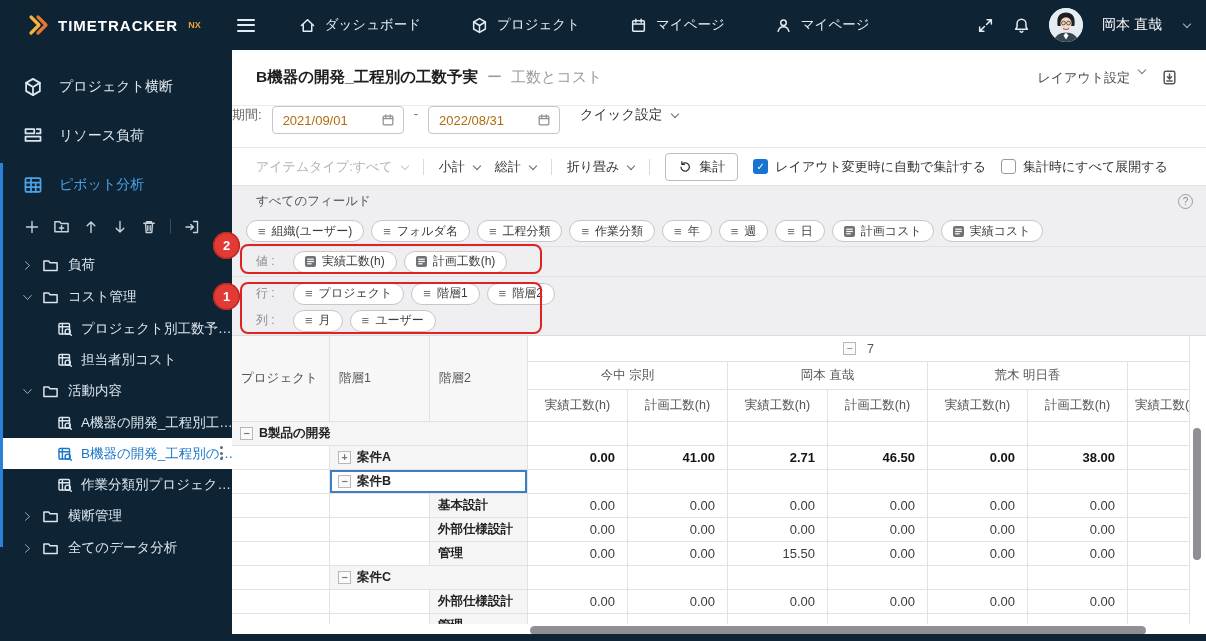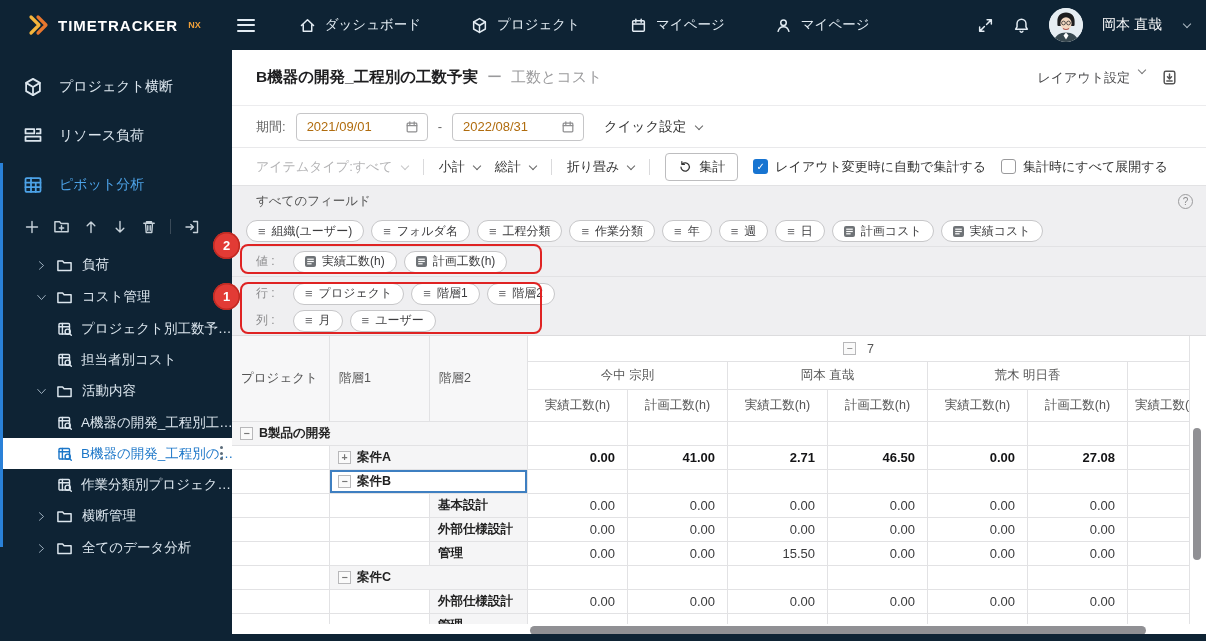--- a/index.html
+++ b/index.html
@@ -31,38 +31,38 @@
   #sidebar { position:absolute; left:0; top:50px; width:232px; height:591px; background:#0e2334;
     color:#dce6ee; z-index:1; font-size:14px; }
   #sb-indicator { position:absolute; left:0; top:113px; width:3px; height:384px; background:#2a81d8; z-index:4; }
   .sb-mod { height:49px; display:flex; align-items:center; padding-left:23px; gap:16px; cursor:pointer; white-space:nowrap; }
   .sb-mod.active { color:#4da3e8; }
   .sb-modules { padding-top:12px; }
   .sb-tools { display:flex; align-items:center; gap:13px; padding:9px 0 9px 24px; color:#c7d2da; }
   .sb-tools .tool { cursor:pointer; }
   .tool-sep { width:1px; height:15px; background:#3a4a58; }
   .sb-tree { padding-top:5px; font-size:13.5px; }
-  .tree-folder { height:32px; display:flex; align-items:center; padding-left:36px; gap:9px; cursor:pointer; white-space:nowrap; }
+  .tree-folder { height:32px; display:flex; align-items:center; padding-left:22px; gap:9px; cursor:pointer; white-space:nowrap; }
   .tree-folder .fchev { color:#9fb1bf; }
   .tree-report { height:31px; display:flex; align-items:center; padding-left:57px; gap:8px; cursor:pointer; white-space:nowrap; }
   .tree-report.sel { background:#ffffff; color:#1b76c8; position:relative; }
   .kebab { position:absolute; right:9px; top:8px; display:flex; flex-direction:column; gap:2.5px; cursor:pointer; }
   .kebab div { width:3px; height:3px; border-radius:50%; background:#5b6b79; }
 
   
   #main { position:absolute; left:232px; top:50px; width:974px; height:591px; background:#fff; z-index:2; }
 
   .title-row { height:56px; display:flex; align-items:center; padding:0 28px 0 24px; border-bottom:1px solid #ececee; }
   .page-title { font-size:15.5px; font-weight:bold; color:#1d1d1f; white-space:nowrap; }
   .title-dash { color:#9a9a9c; font-size:15px; margin:0 9px; }
   .title-sub { font-size:15px; color:#9a9a9c; white-space:nowrap; }
   .title-right { margin-left:auto; display:flex; align-items:center; gap:16px; color:#4a4a4c; font-size:13px; }
   .layout-btn { display:flex; align-items:flex-start; gap:6px; cursor:pointer; white-space:nowrap; }
 
-  .period-row { height:42px; display:flex; align-items:center; padding-left:24px; gap:10px;
+  .period-row { height:42px; display:flex; align-items:flex-start; gap:10px;
     border-bottom:1px solid #e9e9eb; font-size:13px; color:#666; }
   .date-input { width:132px; height:28px; border:1px solid #c6c6c8; border-radius:4px; background:#fff;
     display:flex; align-items:center; justify-content:space-between; padding:0 8px 0 10px;
     color:#b06c0e; font-size:13px; cursor:text; }
   .date-input .cal { color:#8e8e90; }
   .quick { margin-left:10px; display:flex; align-items:center; gap:7px; color:#333; font-size:13.5px; cursor:pointer; }
 
   .tools-row { height:38px; display:flex; align-items:center; padding-left:24px; gap:15px;
     border-bottom:1px solid #e2e2e4; font-size:13px; color:#333; }
   .dd { display:flex; align-items:center; gap:6px; cursor:pointer; white-space:nowrap; }
@@ -561,21 +561,21 @@
         <div class="pc lempty" style="grid-area: 5 / 1;"></div>
         <div class="pc llab" style="grid-area: 5 / 2 / auto / 4;">
           <span class="tgl">+</span>
           <span>案件A</span>
         </div>
         <div class="pc vcell boldv" style="grid-area: 5 / 4;">0.00</div>
         <div class="pc vcell boldv" style="grid-area: 5 / 5;">41.00</div>
         <div class="pc vcell boldv" style="grid-area: 5 / 6;">2.71</div>
         <div class="pc vcell boldv" style="grid-area: 5 / 7;">46.50</div>
         <div class="pc vcell boldv" style="grid-area: 5 / 8;">0.00</div>
-        <div class="pc vcell boldv" style="grid-area: 5 / 9;">27.08</div>
+        <div class="pc vcell boldv" style="grid-area: 5 / 9;">38.00</div>
         <div class="pc vcell boldv" style="grid-area: 5 / 10;"></div>
         <div class="pc lempty" style="grid-area: 6 / 1;"></div>
         <div class="pc llab selected" style="grid-area: 6 / 2 / auto / 4;">
           <span class="tgl">−</span>
           <span>案件B</span>
         </div>
         <div class="pc vcell" style="grid-area: 6 / 4;"></div>
         <div class="pc vcell" style="grid-area: 6 / 5;"></div>
         <div class="pc vcell" style="grid-area: 6 / 6;"></div>
         <div class="pc vcell" style="grid-area: 6 / 7;"></div>

